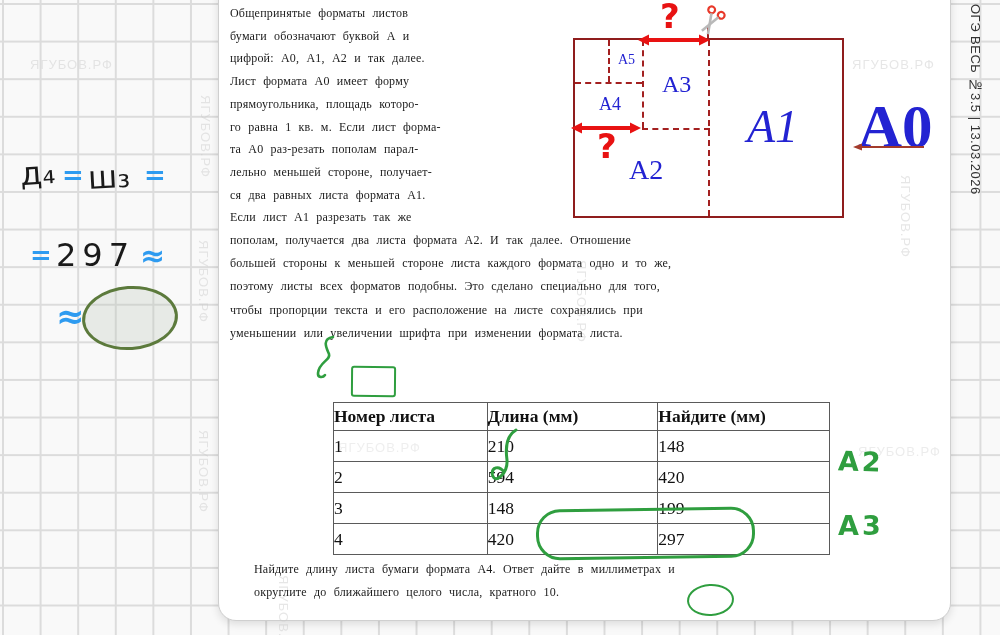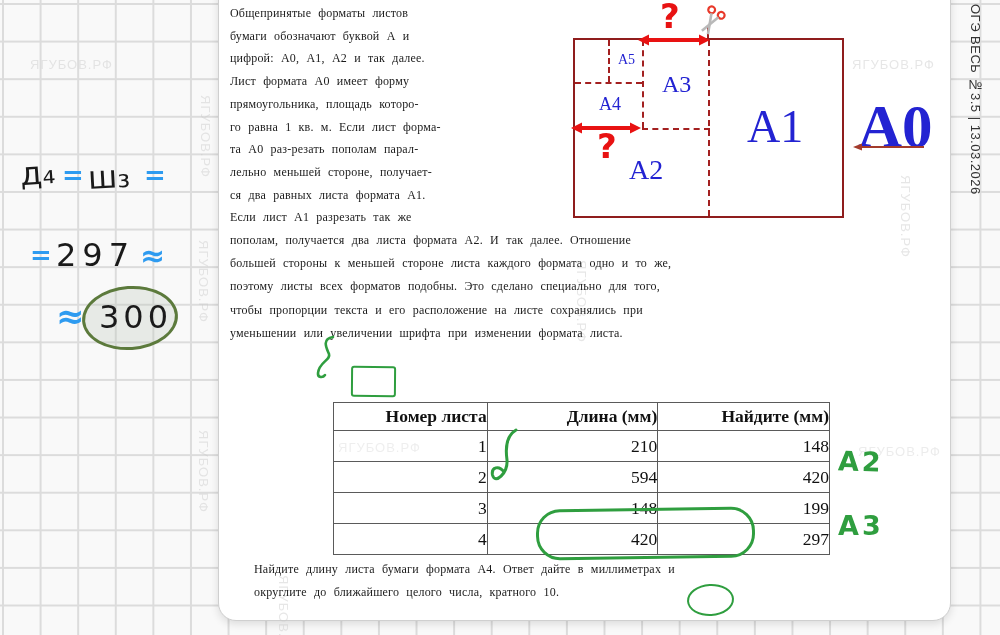--- a/index.html
+++ b/index.html
@@ -31,21 +31,21 @@
     font-family:"Liberation Sans",sans-serif;font-size:13px;color:#333;
     letter-spacing:.5px;z-index:2;
   }
   
   .wm{color:#c9c9c9;opacity:.45;font-family:Liberation Sans, sans-serif;
       font-size:13px;letter-spacing:1px;z-index:2;}
   .wm.v{writing-mode:vertical-rl;}
   
   .sheet-table{border-collapse:collapse;z-index:2;font-size:17.5px;color:#111;}
   .sheet-table th,.sheet-table td{
-    border:1.6px solid #5a5a5a;text-align:right;padding:0;
+    border:1.6px solid #5a5a5a;text-align:left;padding:0;
   }
   .sheet-table th{height:27px;font-weight:bold;}
   .sheet-table td{height:30px;font-weight:normal;}
   
   .diagram{
     left:573px;top:38px;width:271px;height:180px;box-sizing:border-box;
     border:2px solid #8f1d1d;background:#fff;z-index:2;
   }
   .dash-v{position:absolute;width:0;border-left:2px dashed #a32020;}
   .dash-h{position:absolute;height:0;border-top:2px dashed #a32020;}
@@ -104,21 +104,21 @@
   <div class="abs diagram">
     <div class="dash-v" style="left:133px;top:0;height:176px;"></div>
     <div class="dash-v" style="left:67px;top:0;height:88px;"></div>
     <div class="dash-v" style="left:33px;top:0;height:42px;"></div>
     <div class="dash-h" style="left:67px;top:88px;width:68px;"></div>
     <div class="dash-h" style="left:0;top:42px;width:67px;"></div>
     <span class="fmt" style="left:43px;top:12px;font-size:14px;text-align:right;">A5</span>
     <span class="fmt" style="left:24px;top:54px;font-size:18px;">A4</span>
     <span class="fmt" style="left:87px;top:31px;font-size:24px;">A3</span>
     <span class="fmt" style="left:54px;top:114px;font-size:28px;">A2</span>
-    <span class="fmt" style="left:172px;top:60px;font-size:46px;">A1</span>
+    <span class="fmt" style="left:172px;top:60px;font-size:46px;font-style:italic;">A1</span>
   </div>
 
   <span class="abs fmt" style="left:858px;top:92px;font-size:61px;z-index:3;font-weight:bold;">A0</span>
   <svg class="abs" style="left:850px;top:141px;z-index:3;" width="78" height="12">
     <line x1="10" y1="6" x2="74" y2="6" stroke="#a33b2b" stroke-width="2"></line>
     <polygon points="3,6 12,2.5 12,9.5" fill="#a33b2b"></polygon>
   </svg>
 
   <svg class="abs" style="left:637px;top:33px;z-index:4;" width="74" height="14">
     <line x1="8" y1="7" x2="66" y2="7" stroke="#e81212" stroke-width="4"></line>
@@ -192,15 +192,14 @@
   <span class="abs hw blue" style="left:62px;top:160px;font-size:26px;">=</span>
   <span class="abs hw" style="left:88px;top:158px;font-size:32px;transform:rotate(-3deg);">ш₃</span>
   <span class="abs hw blue" style="left:144px;top:160px;font-size:26px;">=</span>
 
   <span class="abs hw blue" style="left:30px;top:240px;font-size:26px;">=</span>
   <span class="abs hw" style="left:56px;top:236px;font-size:32px;letter-spacing:6px;">297</span>
   <span class="abs hw blue" style="left:140px;top:238px;font-size:30px;">≈</span>
 
   <span class="abs hw blue" style="left:56px;top:296px;font-size:34px;">≈</span>
   <div class="abs" style="left:82px;top:286px;width:90px;height:58px;border:3px solid #5c7a3c;border-radius:50%;background:rgba(190,200,185,.3);transform:rotate(-4deg);z-index:3;"></div>
-  <span class="abs hw" style="left:99px;top:298px;font-size:32px;letter-spacing:4px;z-index:4;">300</span>
 
 </div>
 
 </body></html>

